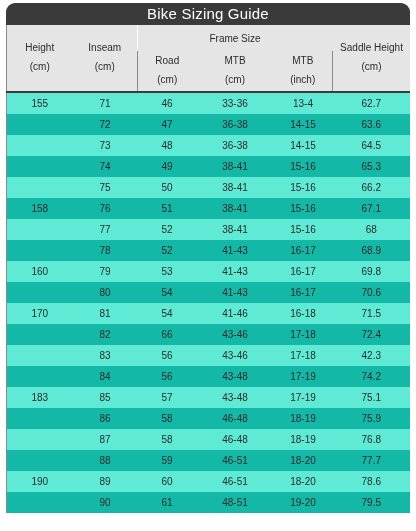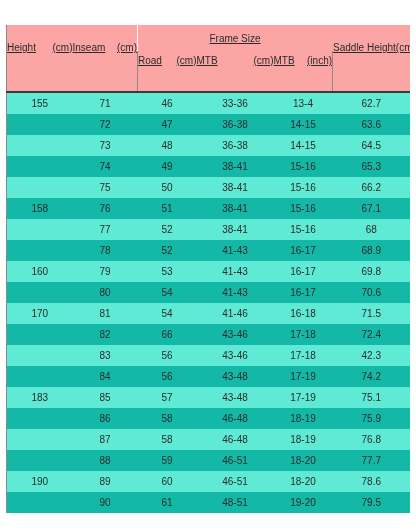--- a/index.html
+++ b/index.html
@@ -62,45 +62,44 @@
   
   col.c-height  { width: 66px; }
   col.c-inseam  { width: 65px; }
   col.c-road    { width: 59px; }
   col.c-mtbcm   { width: 77px; }
   col.c-mtbin   { width: 59px; }
   col.c-saddle  { width: 78px; }
 
   
   thead th {
-    background: #fca5a5;
+    background: #e5e5e5;
     font-weight: normal;
     border-left: 2px solid #3a3a3a;
     border-right: 2px solid #3a3a3a;
     border-top: 1px solid #8a8a8a;
-    text-decoration: underline;
   }
   thead tr.hdr-top th {
     height: 26px;
   }
   thead tr.hdr-units th {
     height: 40px;
   }
   th.span-head {
     border-bottom: 1px solid #8a8a8a;
   }
   th.sub-head {
     border-top: 0;
   }
   th.tall {
     border-bottom: 0;
   }
   .sub-inner {
     display: flex;
-    flex-direction: row;
+    flex-direction: column;
     justify-content: space-between;
     height: 40px;
     padding: 4px 0 6px 0;
     box-sizing: border-box;
   }
   
   tbody td {
     height: 21px;
     border-left: 2px solid #3a3a3a;
     border-right: 2px solid #3a3a3a;
@@ -113,20 +112,21 @@
   table.sizing th:first-child,
   table.sizing td:first-child { border-left: 1px solid #8a8a8a; }
   table.sizing th:last-child,
   table.sizing td:last-child  { border-right: 1px solid #8a8a8a; }
 </style>
 </head>
 <body>
 
 <div id="guide-card">
 
+  <div class="title-bar">Bike Sizing Guide</div>
 
   <div class="table-wrap">
     <table class="sizing">
       <colgroup>
         <col class="c-height">
           <col class="c-inseam">
           <col class="c-road">
         <col class="c-mtbcm">
           <col class="c-mtbin">
           <col class="c-saddle">

